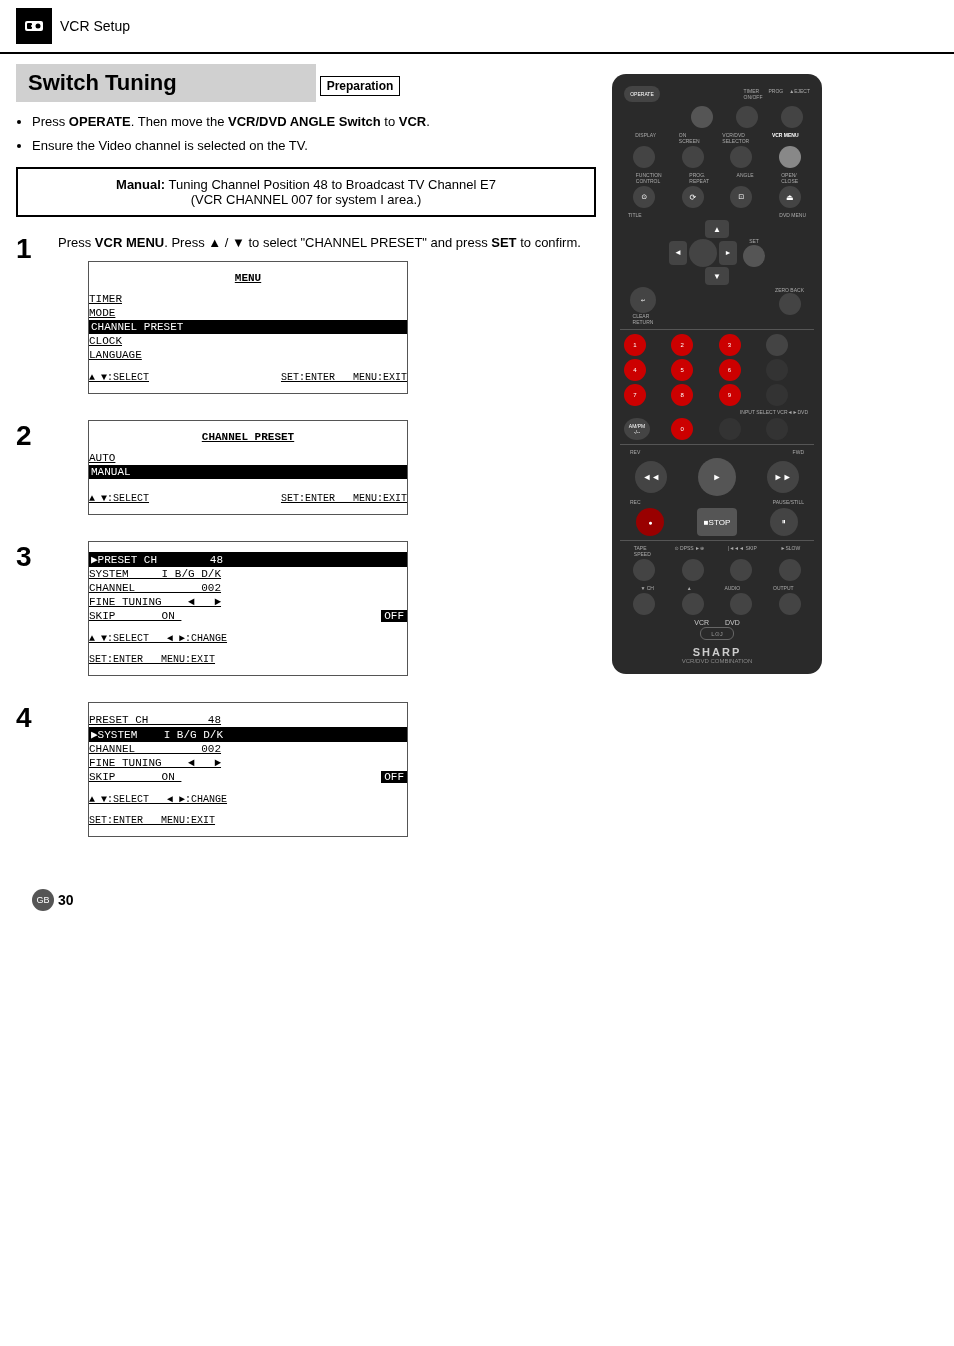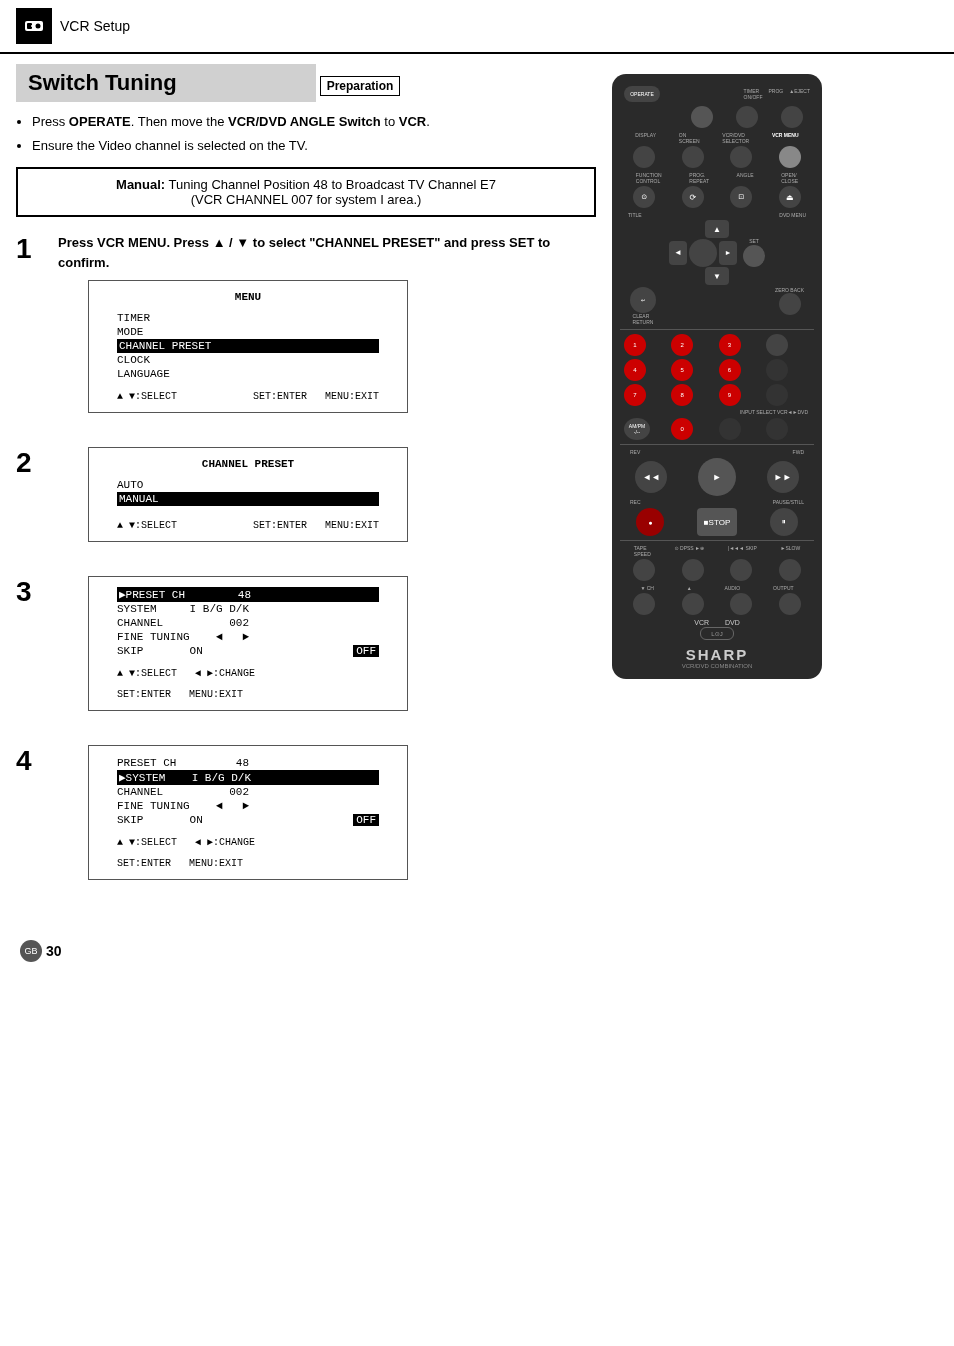--- a/index.html
+++ b/index.html
@@ -79,31 +79,32 @@
     .step { display: flex; align-items: flex-start; margin-bottom: 18px; }
     .step-number {
       font-size: 28px;
       font-weight: bold;
       min-width: 32px;
       margin-right: 10px;
       line-height: 1;
       padding-top: 2px;
     }
     .step-content { flex: 1; }
-    .step-text { font-size: 13px; margin-bottom: 8px; line-height: 1.5; font-weight: bold; }
+    .step-text { font-size: 13px; margin-bottom: 8px; line-height: 1.5; }
 
     
     .menu-box {
       border: 1.5px solid #555;
       background: #fff;
       font-family: 'Courier New', Courier, monospace;
       font-size: 11px;
-      padding: 10px 28px;
-      margin: 0 auto 16px 30px;
+      padding: 10px 0;
+      margin: 0 auto 8px 30px;
       max-width: 320px;
+      text-decoration: underline;
     }
     .menu-box .menu-title { text-align: center; margin-bottom: 8px; font-weight: bold; }
     .menu-box .menu-item { padding: 1px 0; }
     .menu-box .menu-item.highlighted {
       background: #000;
       color: #fff;
       padding-left: 2px;
     }
     .menu-box .menu-footer {
       margin-top: 10px;
@@ -188,36 +189,36 @@
     .transport-row {
       display: flex;
       justify-content: space-around;
       align-items: center;
       margin: 3px 0;
     }
 
     .sharp-logo {
       text-align: center;
       color: #ccc;
-      font-size: 15px;
+      font-size: 11px;
       font-weight: bold;
       letter-spacing: 2px;
       margin-top: 4px;
     }
     .sharp-sub {
       text-align: center;
       color: #888;
       font-size: 6px;
     }
 
     
     .page-footer {
       display: flex;
       align-items: center;
-      padding: 6px 20px;
+      padding: 6px 32px;
       margin-top: 10px;
     }
     .page-footer-icon {
       width: 22px; height: 22px;
       border-radius: 50%;
       background: #555;
       display: flex; align-items: center; justify-content: center;
       color: #fff;
       font-size: 9px;
       margin-right: 4px;

